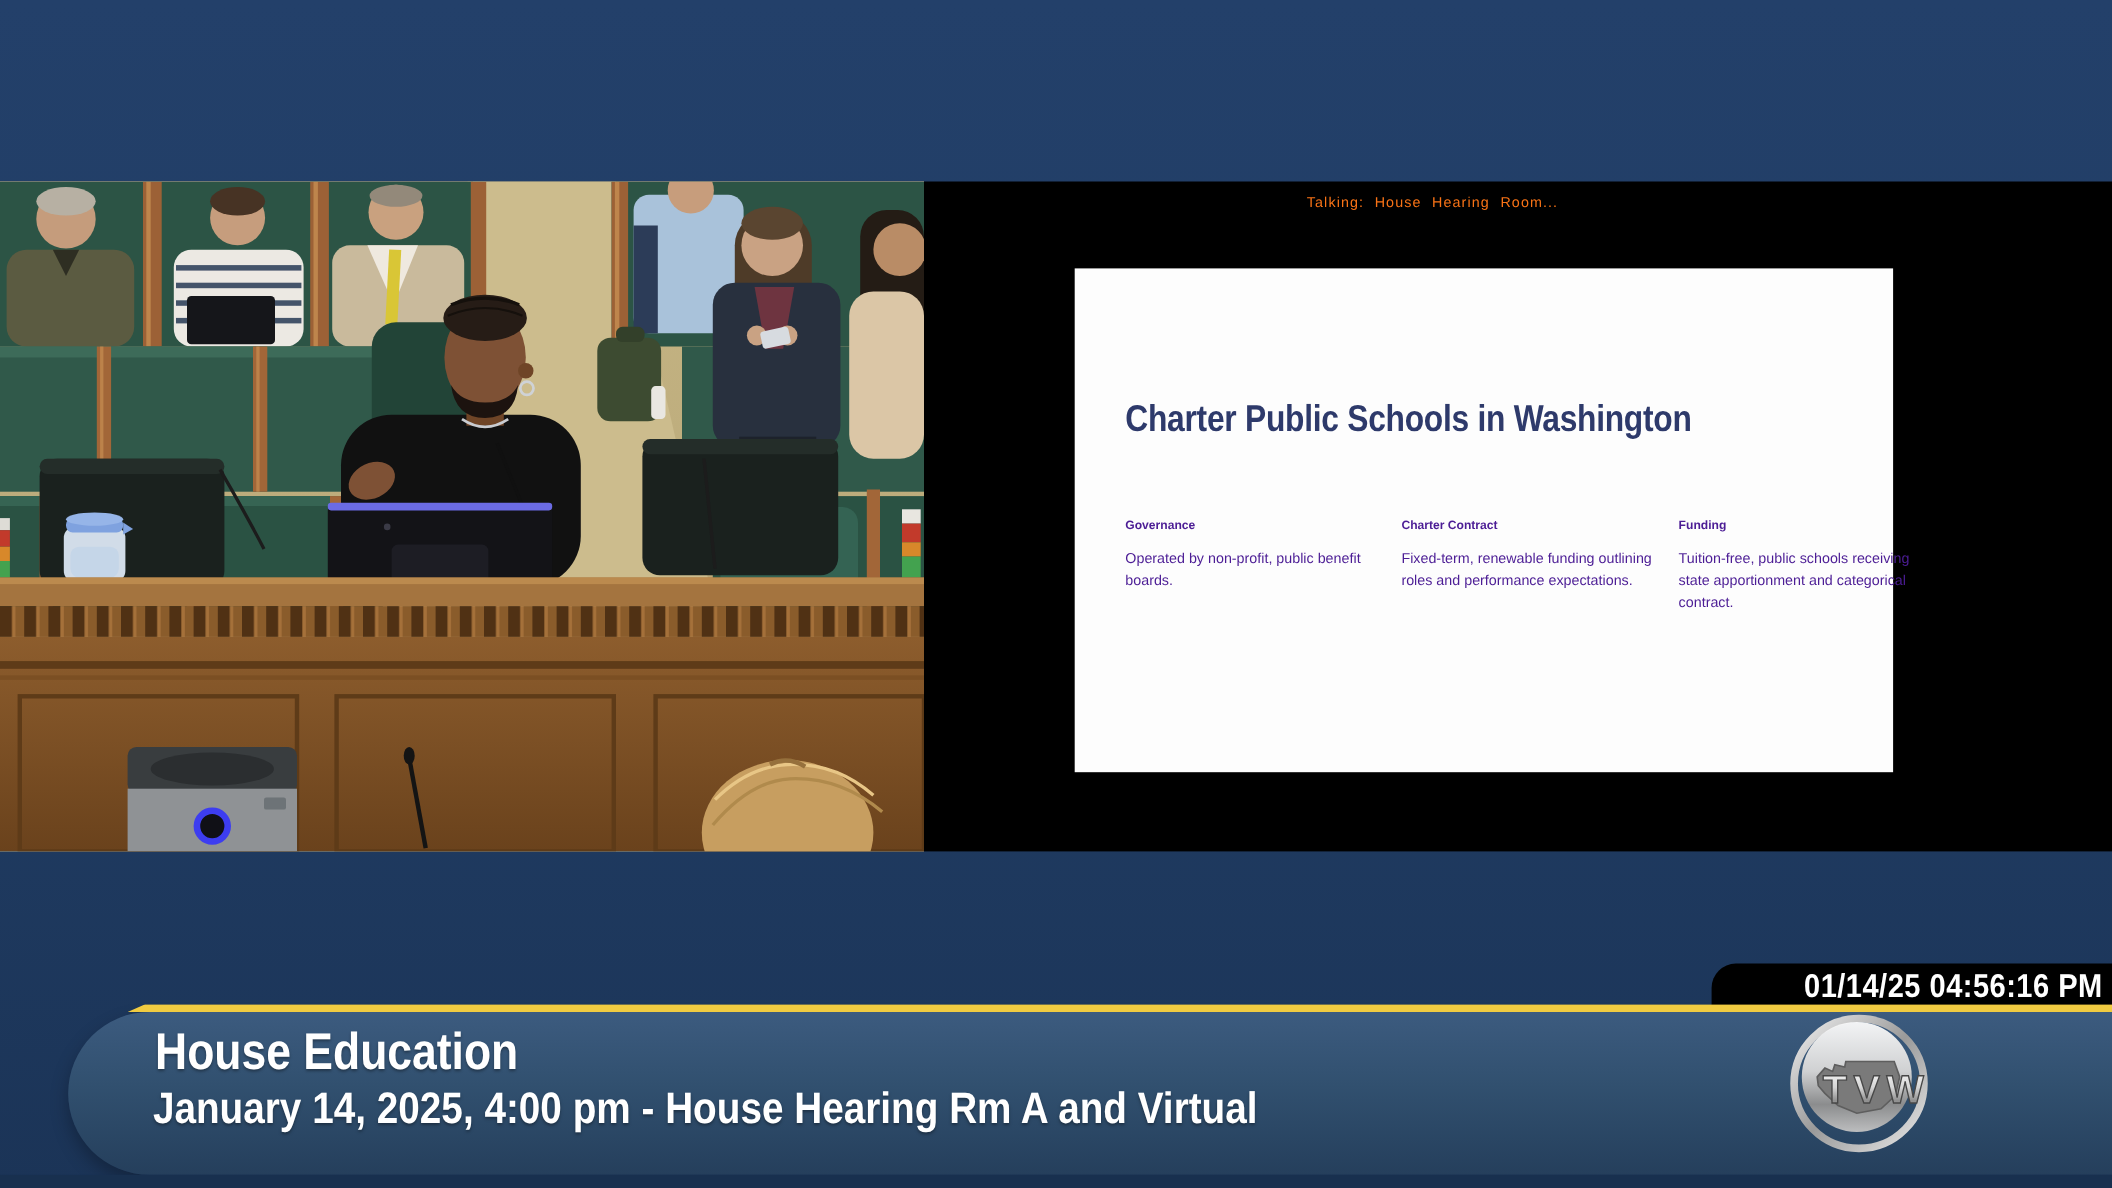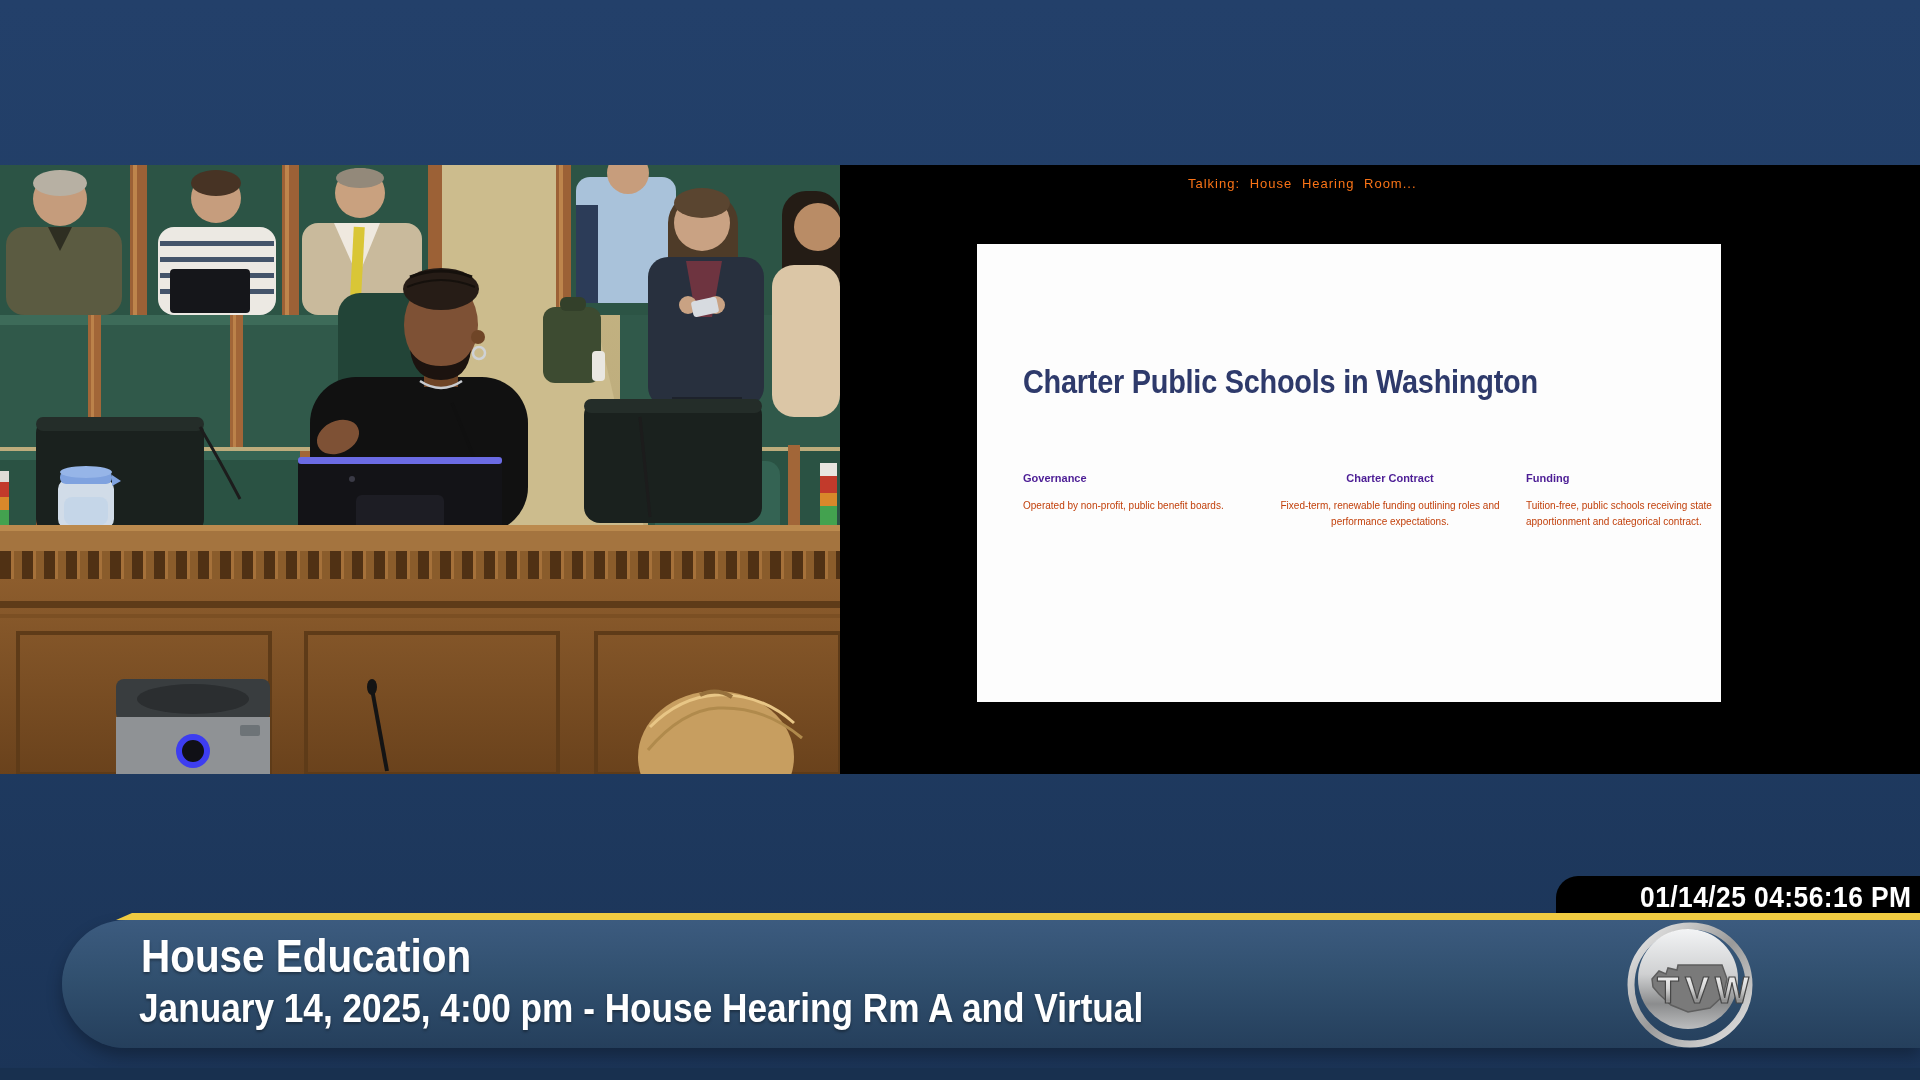--- a/index.html
+++ b/index.html
@@ -15,39 +15,39 @@
   .talking-label{
     position:absolute;left:348px;top:11px;font-size:13px;color:#f97316;
     letter-spacing:1px;word-spacing:5px;white-space:nowrap;
   }
   .slide{position:absolute;left:137px;top:79px;width:744px;height:458px;background:#fdfdfd;}
   .slide-title{
     position:absolute;left:46px;top:118px;margin:0;font-size:34px;font-weight:bold;color:#2e3a6b;
     letter-spacing:-0.3px;white-space:nowrap;transform:scaleX(0.85);transform-origin:left top;
   }
   .slide-col{position:absolute;top:228px;width:232px;}
-  .slide-col.c1{left:46px;} .slide-col.c2{left:297px;text-align:center;} .slide-col.c3{left:549px;}
+  .slide-col.c1{left:46px;} .slide-col.c2{left:297px;} .slide-col.c3{left:549px;}
   .col-heading{margin:0 0 14px 0;font-size:11px;font-weight:bold;color:#4c1d95;}
-  .col-body{margin:0;font-size:10px;line-height:1.55;color:#c2410c;}
+  .col-body{margin:0;font-size:13px;line-height:1.55;color:#4c1d95;}
   
   .timestamp-bar{
     position:absolute;left:1556px;top:876px;width:364px;height:38px;background:#000;
     border-top-left-radius:22px;display:flex;align-items:flex-end;justify-content:flex-end;
     padding-right:8px;box-sizing:border-box;
   }
   .timestamp-text{
     font-size:30px;font-weight:bold;color:#fff;white-space:nowrap;
     transform:scaleX(0.88);transform-origin:right center;letter-spacing:0.5px;
   }
   .yellow-line{
     position:absolute;left:116px;top:913px;width:1804px;height:7px;background:#f0cb41;
     clip-path:polygon(16px 0,100% 0,100% 100%,0 100%);z-index:3;
   }
   .banner{
-    position:absolute;left:62px;top:920px;width:1858px;height:128px;
+    position:absolute;left:62px;top:920px;width:1858px;height:148px;
     border-radius:74px 0 0 74px;
     background:linear-gradient(180deg,#3c5b7f 0%,#31506f 45%,#253f5c 100%);
     box-shadow:0 8px 16px rgba(0,0,0,0.28);z-index:2;
   }
   .banner-title{
     position:absolute;left:79px;top:8px;margin:0;font-size:47px;font-weight:bold;color:#fff;
     white-space:nowrap;transform:scaleX(0.86);transform-origin:left top;
     text-shadow:0 2px 3px rgba(0,0,0,0.35);
   }
   .banner-subtitle{

